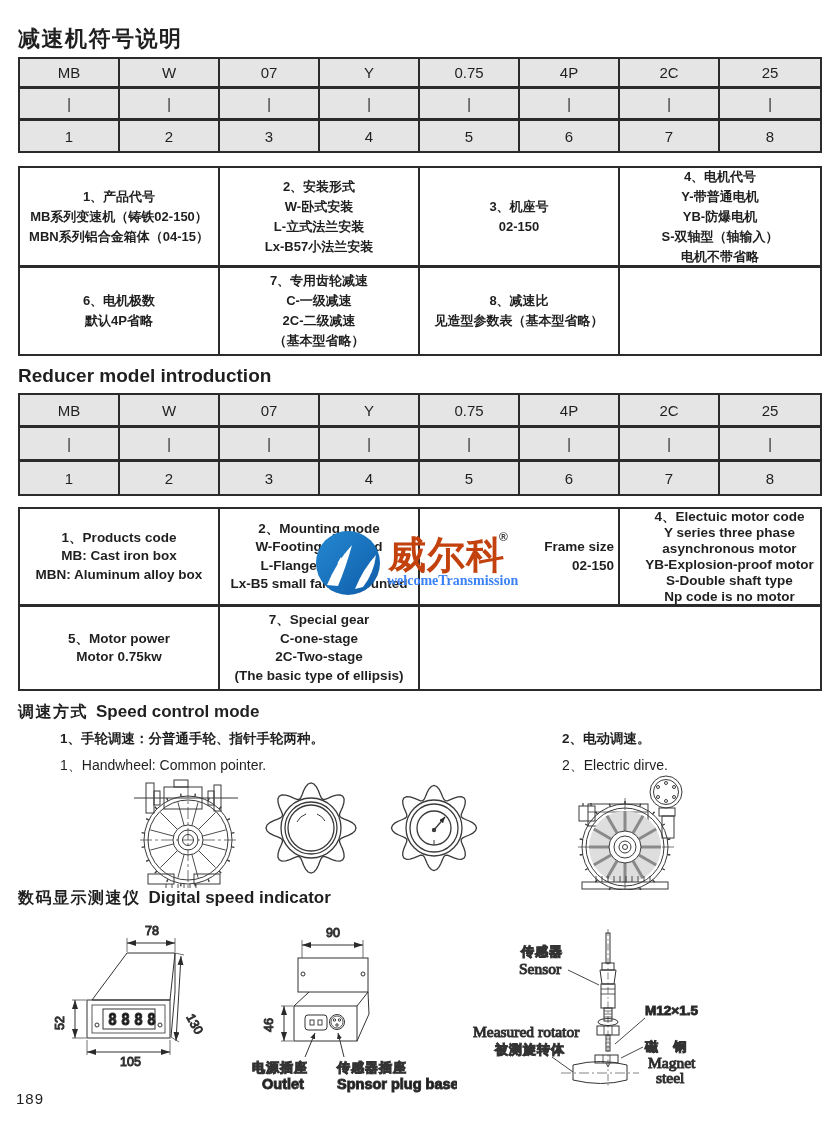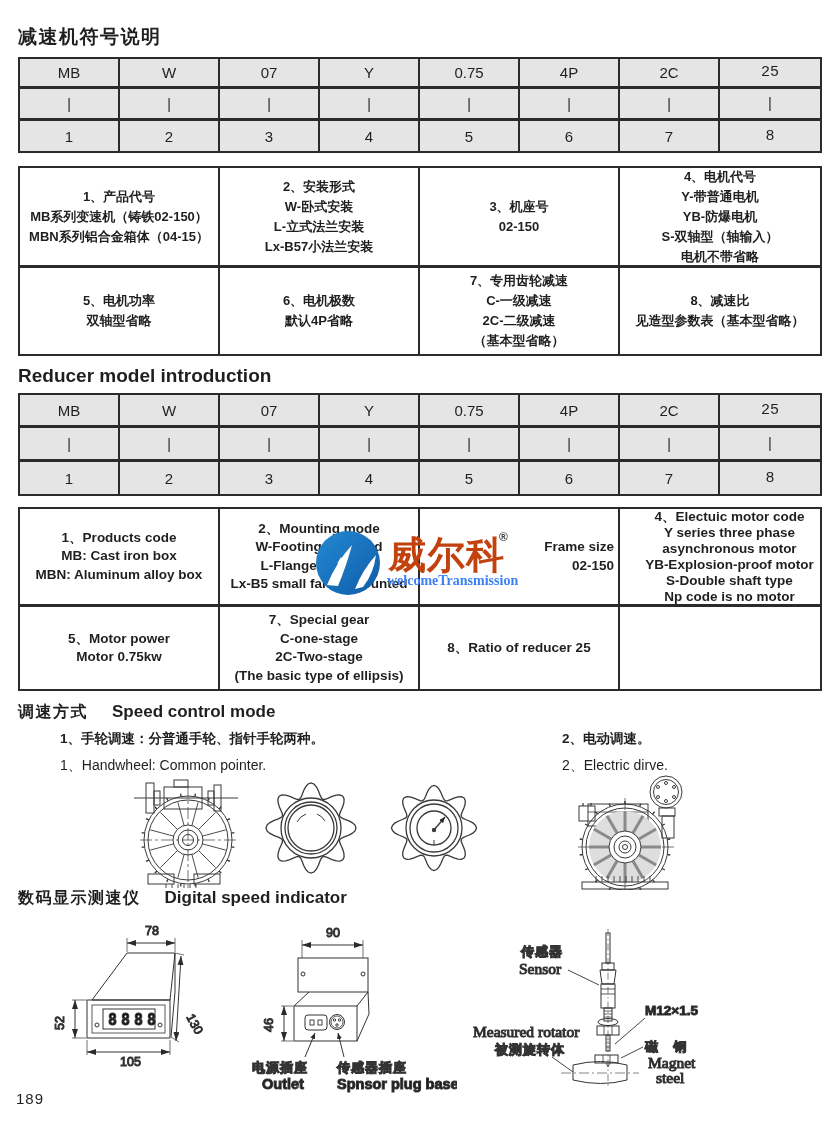--- a/index.html
+++ b/index.html
@@ -1,36 +1,36 @@
 <!DOCTYPE html>
 <html><head>
 <meta charset="utf-8">
 <style>
   html,body{margin:0;padding:0;}
   body{width:840px;height:1126px;background:#ffffff;position:relative;
        font-family:"Liberation Sans","DejaVu Sans",sans-serif;color:#1f1f1f;overflow:hidden;}
   .abs{position:absolute;}
 
   
-  .h-cn-title{left:18px;top:24px;font-size:19px;font-weight:700;letter-spacing:1.5px;}
+  .h-cn-title{left:18px;top:24px;font-size:22px;font-weight:700;letter-spacing:1.5px;}
   .h-en-title{left:18px;top:365px;font-size:19px;font-weight:700;}
   .h-section{left:18px;font-size:17px;font-weight:700;}
   .h-section .cn{letter-spacing:1.5px;font-size:16px;}
-  .h-section .en{margin-left:24px;}
+  .h-section .en{margin-left:8px;}
   #speed-heading{top:702px;}
   #digital-heading{top:888px;}
 
   
   .model-table{left:18px;width:800px;display:grid;grid-template-columns:repeat(8,1fr);
                border:2px solid #2b2b2b;background:#e5e5e5;}
   #mt-cn{top:57px;grid-template-rows:30px 32px 30px;}
   #mt-en{top:393px;grid-template-rows:33px 34px 32px;}
   .mt-cell{display:flex;align-items:center;justify-content:center;font-size:15px;font-weight:500;
            border-right:2px solid #2b2b2b;border-bottom:3px solid #2b2b2b;}
-  .mt-cell:nth-child(8n){border-right:none;font-family:Liberation Mono, monospace;}
+  .mt-cell:nth-child(8n){border-right:none;}
   .mt-cell:nth-child(n+17){border-bottom:none;}
   .mt-cell.bar{font-size:14px;font-weight:400;}
 
   
   .ex-table{left:18px;width:800px;display:grid;grid-template-columns:repeat(4,1fr);
             border:2px solid #2b2b2b;background:#fff;}
   #ex-cn{top:166px;grid-template-rows:100px 86px;font-size:13px;line-height:20px;}
   #ex-en{top:507px;grid-template-rows:98px 82px;font-size:13.5px;line-height:18.5px;}
   .ex-cell{display:flex;flex-direction:column;align-items:center;justify-content:center;
            text-align:center;font-weight:600;border-right:2px solid #2b2b2b;
@@ -130,24 +130,20 @@
       <div class="ex-line">02-150</div>
     </div>
     <div class="ex-cell">
       <div class="ex-line">4、电机代号</div>
       <div class="ex-line">Y-带普通电机</div>
       <div class="ex-line">YB-防爆电机</div>
       <div class="ex-line">S-双轴型（轴输入）</div>
       <div class="ex-line">电机不带省略</div>
     </div>
     <div class="ex-cell">
-      <div class="ex-line">5、电机功率</div>
-      <div class="ex-line">双轴型省略</div>
-    </div>
-    <div class="ex-cell">
       <div class="ex-line">6、电机极数</div>
       <div class="ex-line">默认4P省略</div>
     </div>
     <div class="ex-cell">
       <div class="ex-line">7、专用齿轮减速</div>
       <div class="ex-line">C-一级减速</div>
       <div class="ex-line">2C-二级减速</div>
       <div class="ex-line">（基本型省略）</div>
     </div>
     <div class="ex-cell">
@@ -211,23 +207,20 @@
     </div>
     <div class="ex-cell">
       <div class="ex-line">5、Motor power</div>
       <div class="ex-line">Motor 0.75kw</div>
     </div>
     <div class="ex-cell">
       <div class="ex-line">7、Special gear</div>
       <div class="ex-line">C-one-stage</div>
       <div class="ex-line">2C-Two-stage</div>
       <div class="ex-line">(The basic type of ellipsis)</div>
-    </div>
-    <div class="ex-cell">
-      <div class="ex-line">8、Ratio of reducer 25</div>
     </div>
   </div>
 
 <svg class="abs" id="wm-logo" width="68" height="68" viewBox="0 0 68 68">
   <circle cx="34" cy="34" r="32" fill="url(#logoBlue)"></circle>
   <path d="M13,56 Q23,32 38,16 Q32,38 24,57 Z" fill="#ffffff"></path>
   <path d="M41,60 Q49,40 62,26 Q60,44 49,58 Z" fill="#ffffff"></path>
   <path d="M27,28 l3.5,6 l-3.5,6 l-3.5,-6 Z" fill="#ffffff"></path>
 </svg>
 <div class="abs" id="wm-brand">威尔科</div>

